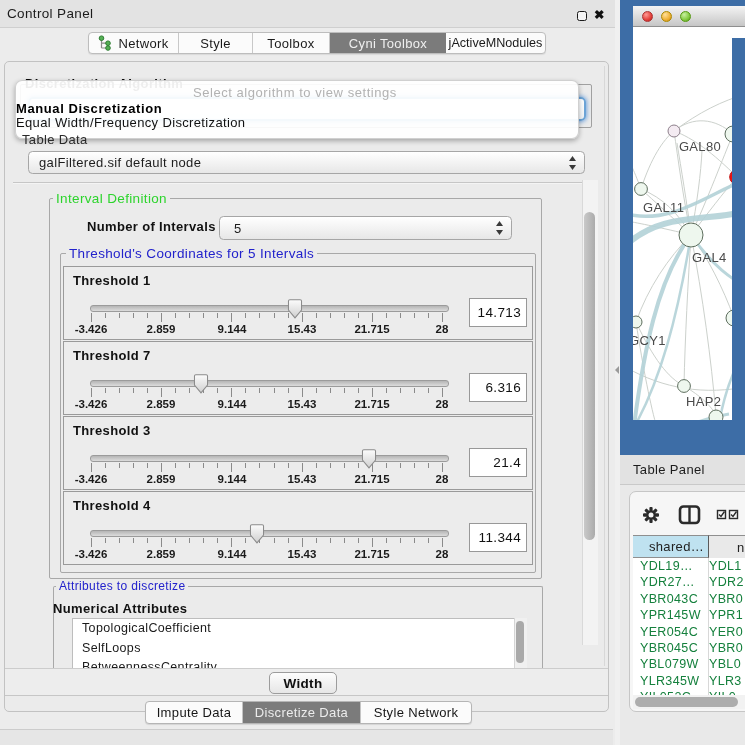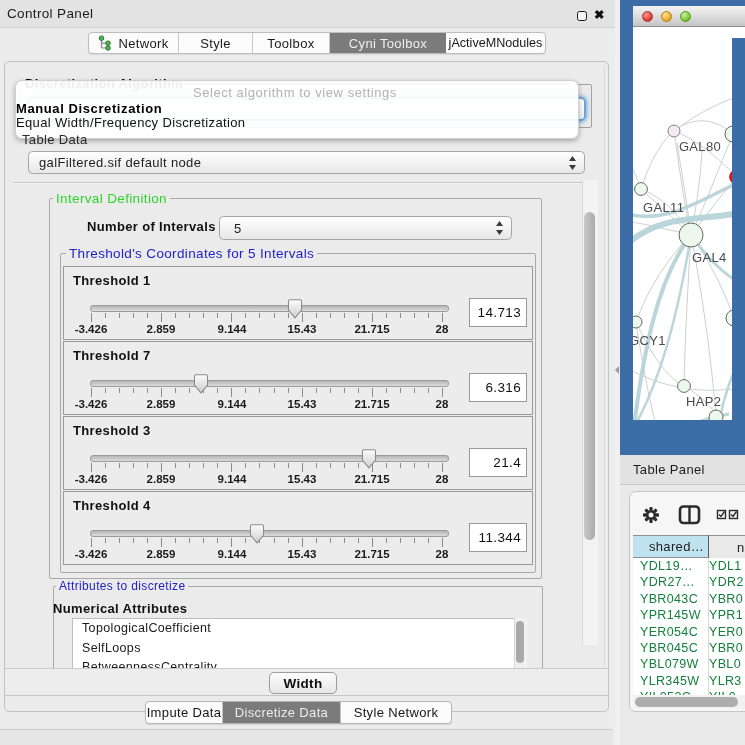--- a/index.html
+++ b/index.html
@@ -255,21 +255,21 @@
   </div>
   <div class="abs" id="atsb"></div>
   <div class="abs" id="atsbthumb"></div>
 
   <div class="abs" id="applyrow"></div>
   <div class="abs" id="applybtn">Width</div>
 
   <div class="abs" id="botline"></div>
   <div class="abs" id="botarea"></div>
   <div class="abs" id="bottabs">
-    <div class="tab" style="width:77px">Impute Data</div>
+    <div class="tab" style="width:97px">Impute Data</div>
     <div class="tab sel" style="width:118px">Discretize Data</div>
     <div class="tab" style="width:110px">Style Network</div>
   </div>
 
   <div class="abs" id="divider"></div>
   <div class="abs" style="left:615px;top:366px;width:0;height:0;border-top:4px solid transparent;border-bottom:4px solid transparent;border-right:4px solid #9a9a9a;"></div>
   <div class="abs" id="netwin"></div>
   <div class="abs" id="nettitle"></div>
   <div class="abs light" style="left:642px;background:radial-gradient(circle at 35% 30%,#ff9a94,#e3403a 60%,#b01c16);border:0.5px solid #a33;"></div>
   <div class="abs light" style="left:661px;background:radial-gradient(circle at 35% 30%,#ffe09a,#efaf33 60%,#c08010);border:0.5px solid #a80;"></div>

